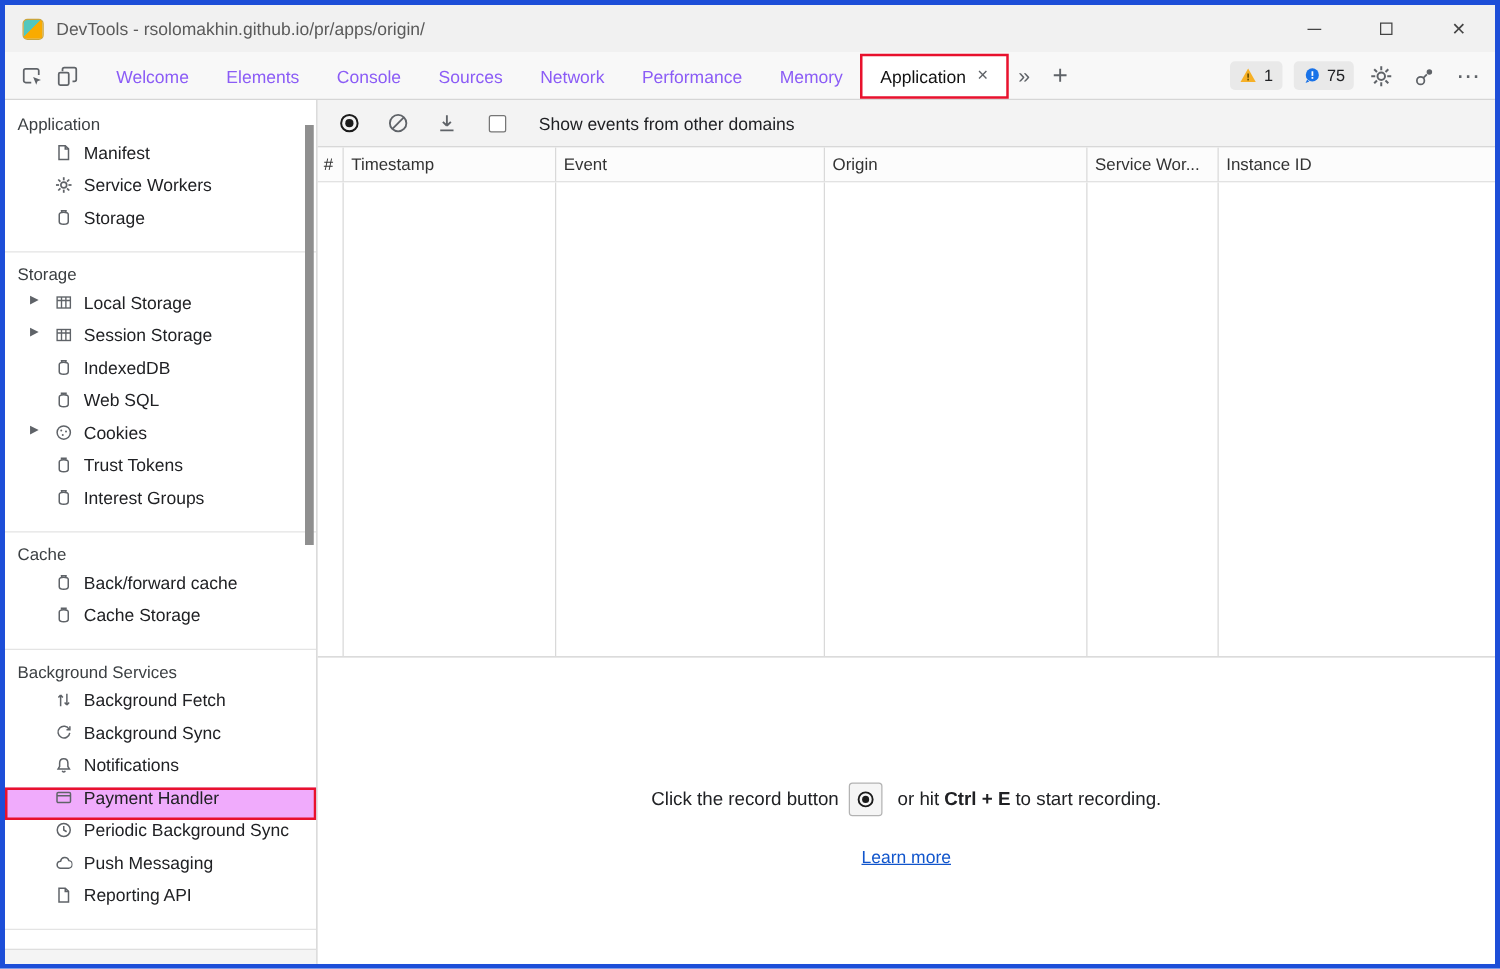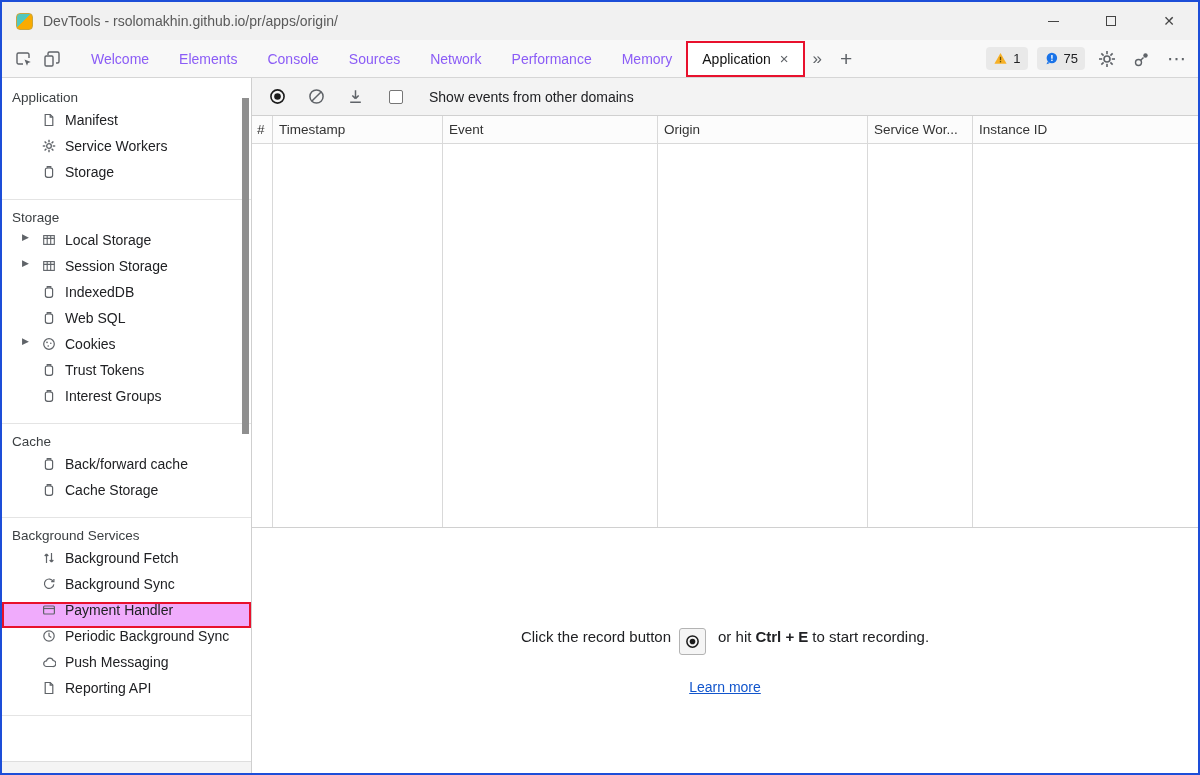--- a/index.html
+++ b/index.html
@@ -5,21 +5,21 @@
   :root{
     --red:#e8112d;
     --link:#1155cc;
     --icon:#5f6368;
     --text:#202124;
     --border:#d0d0d0;
   }
   *{margin:0;padding:0;box-sizing:border-box;}
   html,body{width:1200px;height:775px;}
   body{font-family:"Liberation Sans",sans-serif;font-size:14px;color:var(--text);background:#fff;overflow:hidden;}
-  .window{width:1200px;height:775px;border:2px solid #1d4ed8;display:flex;flex-direction:column;background:#fff;}
+  .window{width:1200px;height:775px;border:4px solid #1d4ed8;display:flex;flex-direction:column;background:#fff;}
 
   
   .titlebar{height:38px;background:#f1f1f1;display:flex;align-items:center;padding-left:14px;flex:none;}
   .devtools-logo{width:17px;height:17px;border-radius:4px;background:linear-gradient(135deg,#53c7bd 0 45%,#f9ab00 45% 100%);border:1px solid #caa53d;margin-right:10px;flex:none;}
   .title-text{color:#5a5a5a;font-size:14px;white-space:nowrap;}
   .win-controls{margin-left:auto;display:flex;height:38px;}
   .win-btn{width:58px;height:38px;display:flex;align-items:center;justify-content:center;color:#333;cursor:default;}
   .min-glyph{width:11px;height:1px;background:#444;}
   .max-glyph{width:10px;height:10px;border:1px solid #444;}
   .close-glyph{font-size:14px;color:#444;line-height:1;}
@@ -68,21 +68,21 @@
   .c1{width:170px;flex:none;}
   .c2{width:215px;flex:none;}
   .c3{width:210px;flex:none;}
   .c4{width:105px;flex:none;}
   .c5{flex:1;border-right:none;}
   .grid-body{flex:1;display:flex;background:#fff;min-height:0;}
   .gb-col{border-right:1px solid #d9d9d9;}
   .gb-col.c5{border-right:none;}
 
   .bottom-panel{height:246px;flex:none;border-top:1px solid var(--border);background:#fff;display:flex;flex-direction:column;align-items:center;padding-top:100px;}
-  .es-line{display:flex;font-size:15px;color:#202124;}
+  .es-line{display:flex;align-items:center;font-size:15px;color:#202124;}
   .es-line .sp{margin-left:4px;}
   .es-line .sp:first-child{margin-left:0;}
   .record-inline{width:27px;height:27px;border:1px solid #b3b3b3;border-radius:3px;background:#f5f5f5;display:flex;align-items:center;justify-content:center;margin:0 8px;}
   .shortcut{font-weight:bold;margin-left:4px;}
   .learn-more{margin-top:24px;color:var(--link);text-decoration:underline;font-size:14px;cursor:pointer;}
 
   svg{display:block;}
 </style>
 </head>
 <body>
@@ -368,20 +368,30 @@
         <div class="side-item">
           <span class="caret-slot"></span>
           <span class="side-icon">
             <svg viewBox="0 0 14 14" width="14" height="14" fill="none" stroke="#5f6368" stroke-width="1.2">
               <path d="M11.3 4.5A4.7 4.7 0 1 0 11.8 7.3"></path>
               <path d="M11.9 2v2.7H9.2"></path>
             </svg>
           </span>
           <span class="side-label">Background Sync</span>
         </div>
+        <div class="side-item">
+          <span class="caret-slot"></span>
+          <span class="side-icon">
+            <svg viewBox="0 0 14 14" width="14" height="14" fill="none" stroke="#5f6368" stroke-width="1.2">
+              <path d="M7 1.9c2.1 0 3.3 1.5 3.3 3.5v2.8l1.2 1.9H2.5l1.2-1.9V5.4c0-2 1.2-3.5 3.3-3.5z"></path>
+              <path d="M5.8 11.6a1.25 1.25 0 0 0 2.4 0"></path>
+            </svg>
+          </span>
+          <span class="side-label">Notifications</span>
+        </div>
         <div class="side-item selected">
           <span class="caret-slot"></span>
           <span class="side-icon">
             <svg viewBox="0 0 14 14" width="14" height="14" fill="none" stroke="#5f6368" stroke-width="1.2">
               <rect x="1.6" y="3" width="10.8" height="8" rx="1"></rect>
                 <path d="M1.6 5.5h10.8"></path>
             </svg>
           </span>
           <span class="side-label">Payment Handler</span>
         </div>

